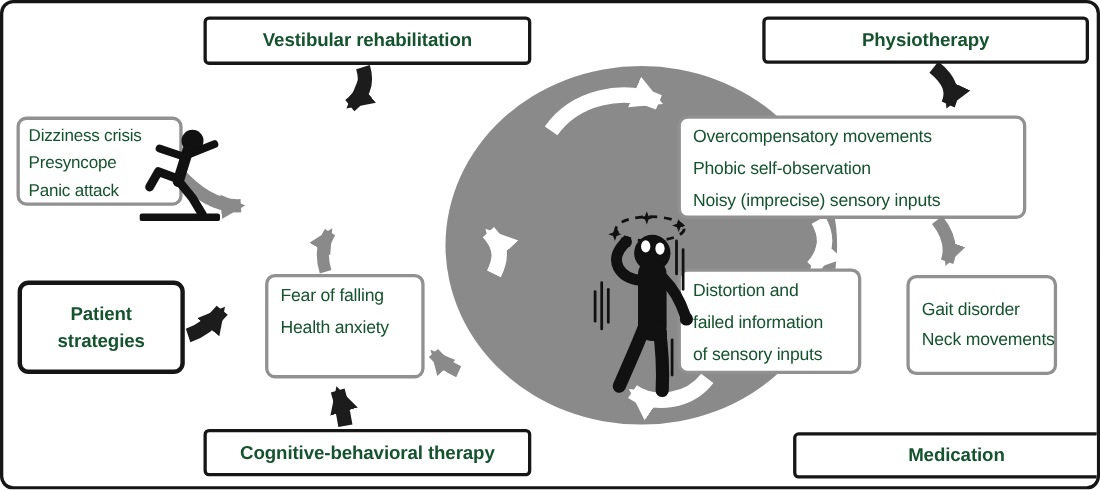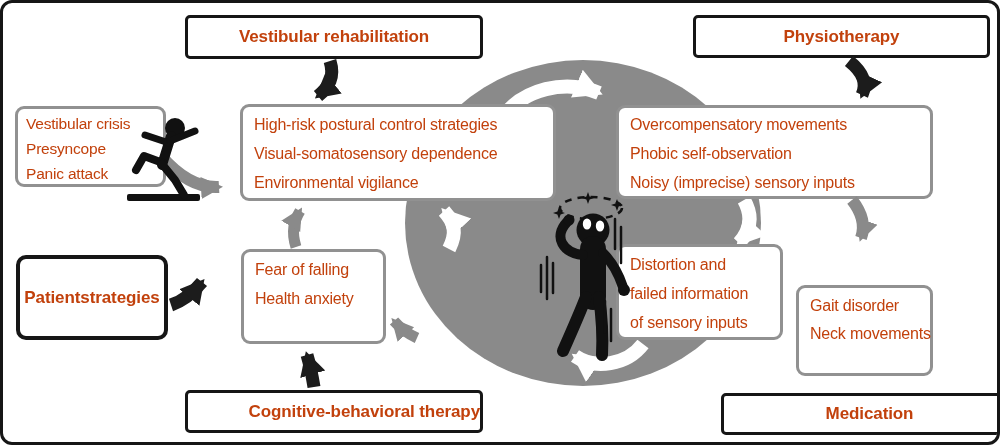--- a/index.html
+++ b/index.html
@@ -1,19 +1,19 @@
 <!DOCTYPE html>
 <html><head>
 <meta charset="utf-8">
 <style>
   html,body { margin:0; padding:0; background:#ffffff; }
   .figure {
     position:relative; width:1000px; height:445px; background:#ffffff;
     border:3px solid #161616; border-radius:12px; overflow:hidden;
-    font-family:"Liberation Sans", sans-serif; color:#c2410c; box-sizing:border-box;
+    font-family:"Liberation Sans", sans-serif; color:#14532d; box-sizing:border-box;
   }
   svg.layer { position:absolute; left:0; top:0; width:1000px; height:445px; pointer-events:none; }
   .base { z-index:0; }
   .top  { z-index:2; }
   .box {
     position:absolute; background:#ffffff; box-sizing:border-box; z-index:1;
   }
   .gray-box {
     border:3px solid #919191; border-radius:9px;
     font-size:16px; line-height:29px; letter-spacing:-0.2px; padding:3px 10px 0 11px;
@@ -23,26 +23,26 @@
     display:flex; align-items:center; justify-content:center; text-align:center;
     letter-spacing:-0.1px;
   }
   .ln { white-space:nowrap; }
   
   .b-vr        { left:182px; top:12px;  width:298px; height:44px; }
   .b-pt        { left:690px; top:12px;  width:297px; height:43px; }
   .b-crisis    { left:12px;  top:103px; width:151px; height:81px; font-size:15.5px; line-height:25px; padding:2px 6px 0 8px; }
   .b-highrisk  { left:237px; top:101px; width:316px; height:97px; }
   .b-overcomp  { left:613px; top:102px; width:317px; height:94px; padding-top:2px; }
-  .b-patient   { left:13px;  top:252px; width:152px; height:85px; border-width:4px; border-radius:10px; flex-direction:row; line-height:24px; }
+  .b-patient   { left:13px;  top:252px; width:152px; height:85px; border-width:4px; border-radius:10px; flex-direction:column; line-height:24px; }
   .b-fear      { left:238px; top:246px; width:145px; height:95px; }
   .b-dizzy     { left:408px; top:247px; width:150px; height:94px; }
   .b-distort   { left:613px; top:241px; width:167px; height:96px; }
-  .b-gait      { left:793px; top:247px; width:137px; height:91px; padding-top:4px; line-height:28px;margin-top:35px; }
-  .b-cbt       { left:182px; top:387px; width:298px; height:43px;justify-content:flex-end; }
+  .b-gait      { left:821px; top:247px; width:137px; height:91px; padding-top:15px; line-height:28px; }
+  .b-cbt       { left:182px; top:387px; width:298px; height:43px; }
   .b-med       { left:690px; top:390px; width:297px; height:42px;margin-left:28px; }
 </style>
 </head>
 <body>
 
 <div class="figure">
 
   <svg class="layer base" viewBox="0 0 1000 445">
     <defs>
       <marker id="aw" markerUnits="userSpaceOnUse" markerWidth="34" markerHeight="36" refX="24" refY="17" orient="auto">
@@ -73,28 +73,23 @@
     <span class="ln">strategies</span>
   </div>
   <div class="box label-box b-cbt">
     <span>Cognitive-behavioral therapy</span>
   </div>
   <div class="box label-box b-med">
     <span>Medication</span>
   </div>
 
   <div class="box gray-box b-crisis">
-    <div class="ln">Vestibular crisis</div>
+    <div class="ln">Dizziness crisis</div>
     <div class="ln">Presyncope</div>
     <div class="ln">Panic attack</div>
-  </div>
-  <div class="box gray-box b-highrisk">
-    <div class="ln">High-risk postural control strategies</div>
-    <div class="ln">Visual-somatosensory dependence</div>
-    <div class="ln">Environmental vigilance</div>
   </div>
   <div class="box gray-box b-overcomp">
     <div class="ln">Overcompensatory movements</div>
     <div class="ln">Phobic self-observation</div>
     <div class="ln">Noisy (imprecise) sensory inputs</div>
   </div>
   <div class="box gray-box b-fear">
     <div class="ln">Fear of falling</div>
     <div class="ln">Health anxiety</div>
   </div>

